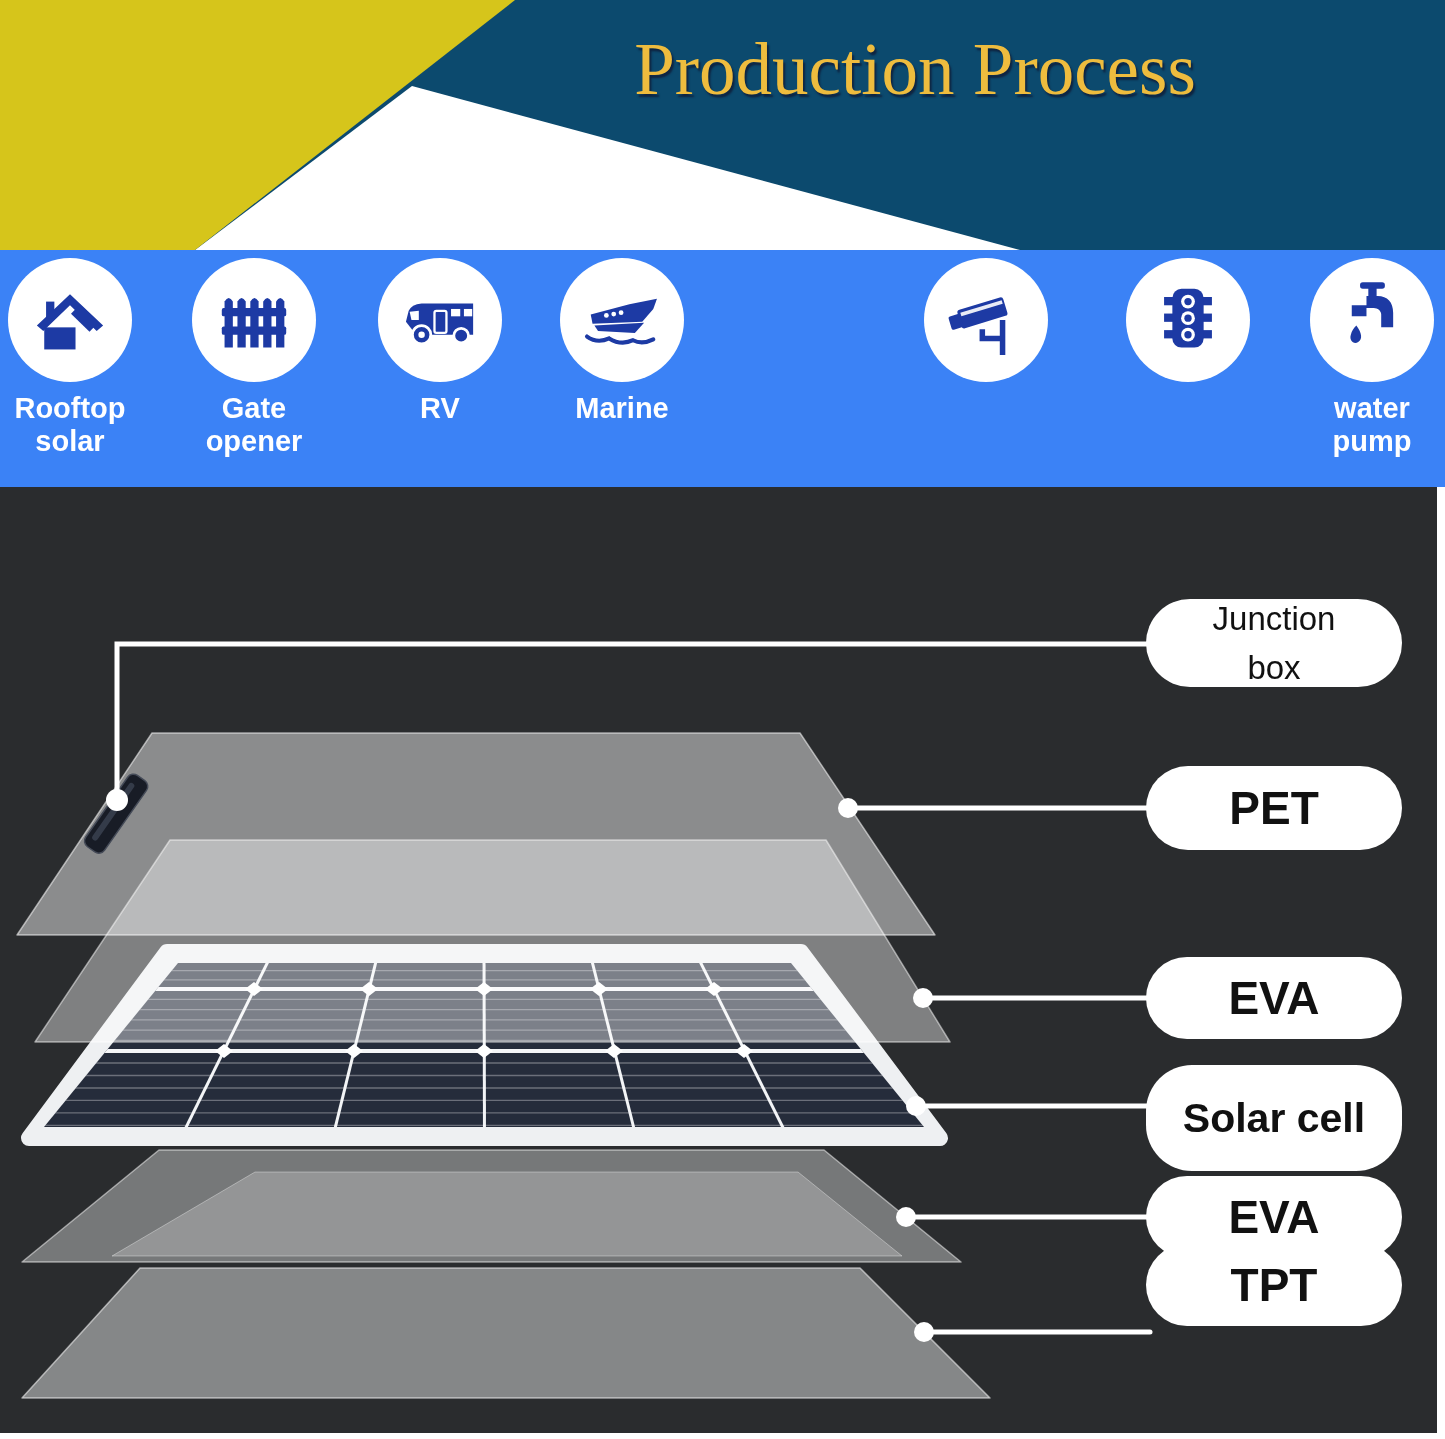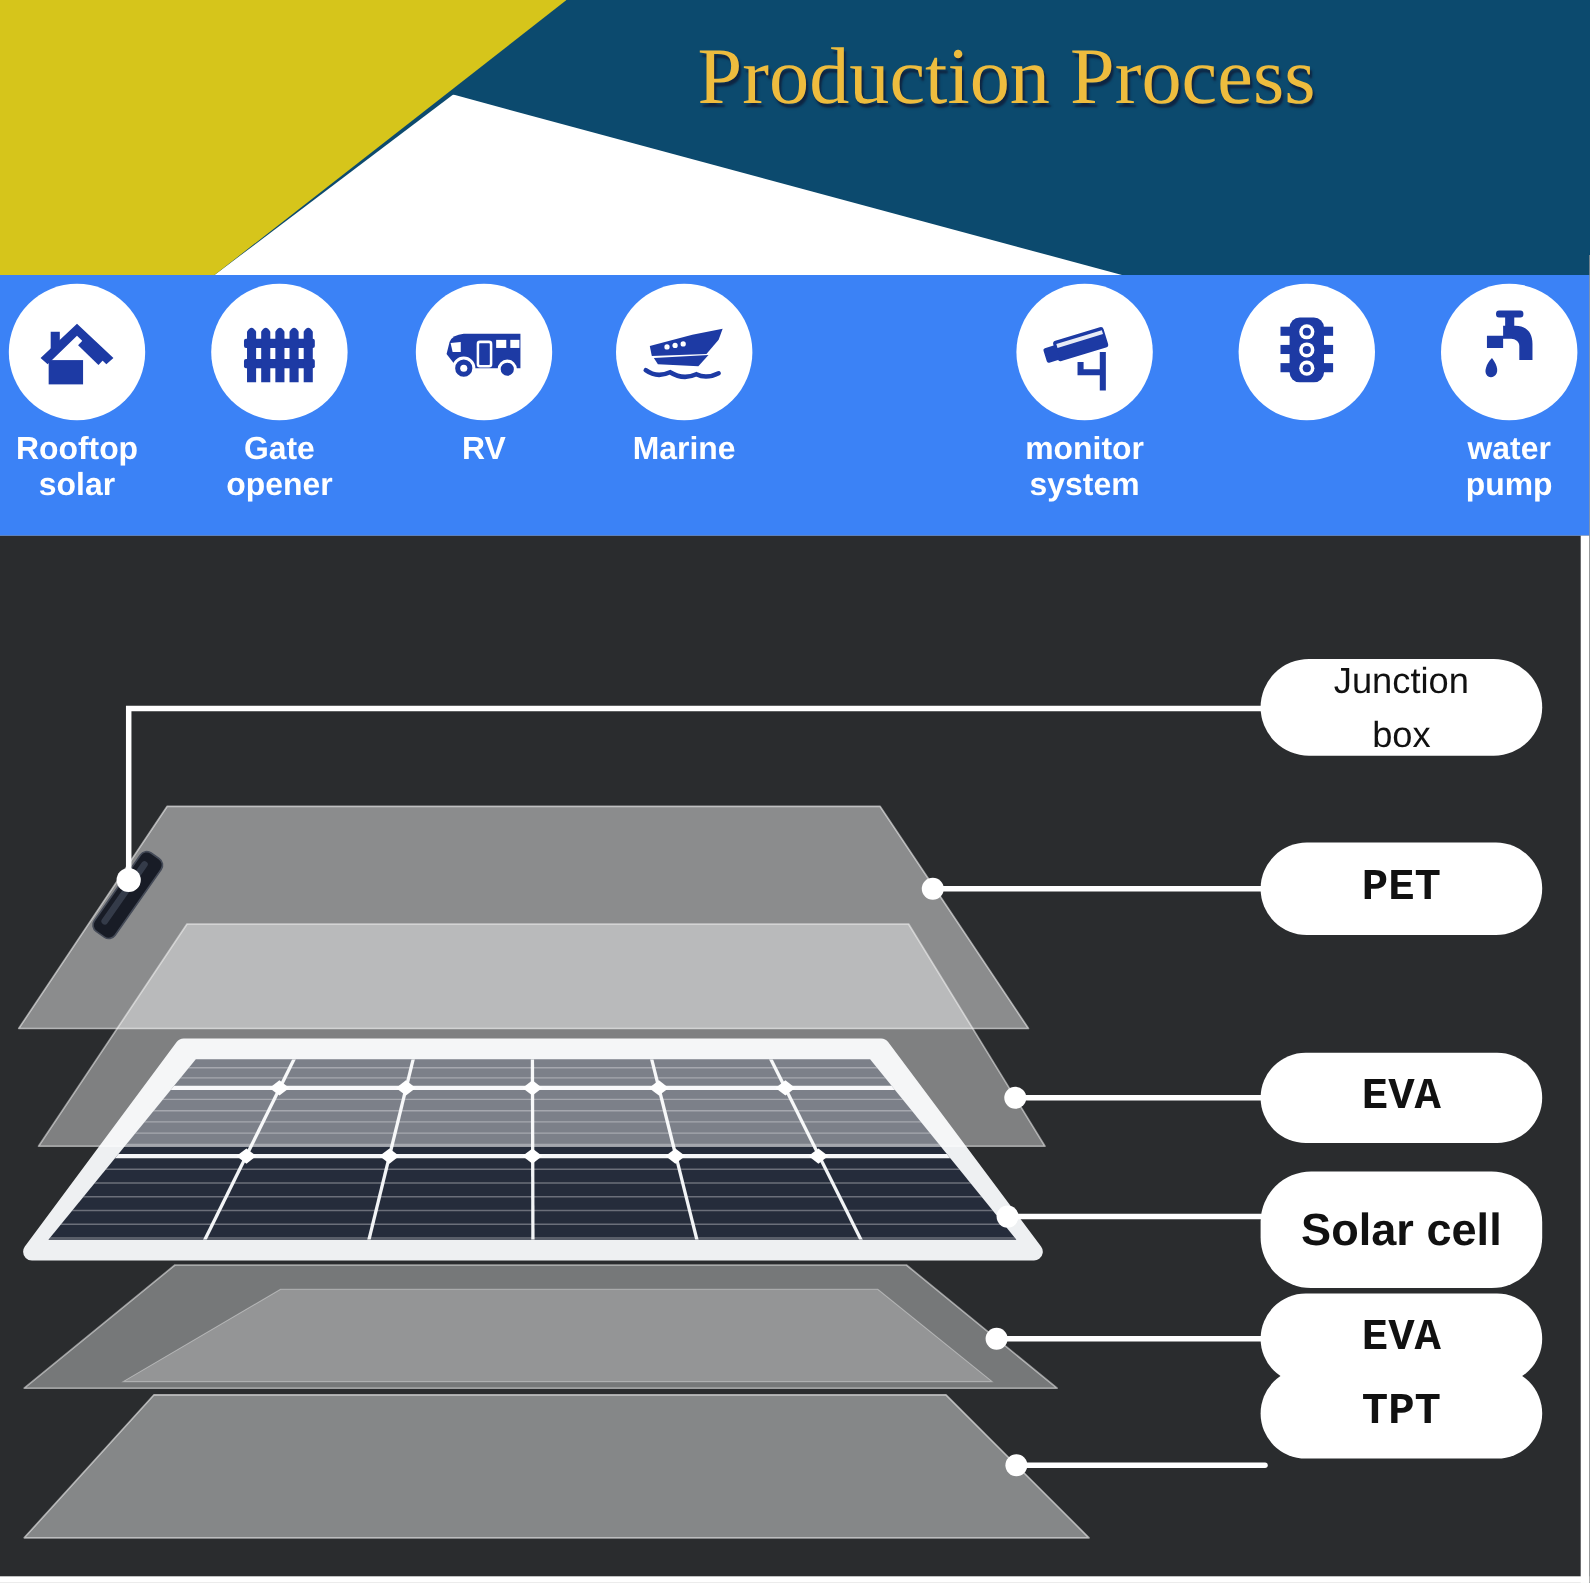--- a/index.html
+++ b/index.html
@@ -31,21 +31,21 @@
   .dark{position:absolute;left:0;top:487px;width:1445px;height:952px;background:#2a2c2e;}
   .diagram-svg{position:absolute;left:0;top:487px;width:1445px;height:952px;}
   .edge-right{position:absolute;left:1437px;top:487px;width:8px;height:952px;background:#ffffff;}
   .edge-bottom{position:absolute;left:0;top:1433px;width:1445px;height:6px;background:#ffffff;}
   
   .pill{
     position:absolute;left:1146px;width:256px;background:#ffffff;border-radius:46px;
     display:flex;flex-direction:column;align-items:center;justify-content:center;
     color:#111111;text-align:center;
   }
-  .pill .big{font-size:40px;font-weight:bold;line-height:1;font-family:Liberation Mono, monospace;}
+  .pill .big{font-size:46px;font-weight:bold;line-height:1;}
   .pill .mid{font-size:41px;font-weight:bold;line-height:1;}
   .pill .sm{font-size:33px;font-weight:400;line-height:37px;}
   #pill-junction{top:599px;height:88px;gap:12px;}
   #pill-pet{top:766px;height:84px;}
   #pill-eva-top{top:957px;height:82px;}
   #pill-solar{top:1065px;height:106px;}
   #pill-eva-bottom{top:1176px;height:82px;}
   #pill-tpt{top:1244px;height:82px;}
 </style>
 </head>
@@ -134,24 +134,20 @@
   <div class="app-item" style="left:891px">
     <div class="app-circle">
       <svg viewBox="0 0 100 100">
         <g transform="rotate(-17 45 42)">
           <rect class="ic" x="20" y="32" width="52" height="21" rx="3"></rect>
           <rect class="ic" x="9" y="36" width="13" height="15" rx="2"></rect>
           <rect x="23" y="35.5" width="47" height="4" fill="#ffffff" opacity=".9"></rect>
         </g>
         <path d="M46 60 V70 H68 M68 50 V88" stroke="#1d3aa4" stroke-width="6" fill="none"></path>
       </svg>
-    </div>
-    <div class="app-label">
-      <span>monitor</span>
-        <span>system</span>
     </div>
   </div>
 
   <div class="app-item" style="left:1093px">
     <div class="app-circle">
       <svg viewBox="0 0 100 100">
         <rect class="ic" x="24" y="25" width="10" height="9"></rect>
           <rect class="ic" x="66" y="25" width="10" height="9"></rect>
         <rect class="ic" x="24" y="43" width="10" height="9"></rect>
           <rect class="ic" x="66" y="43" width="10" height="9"></rect>

